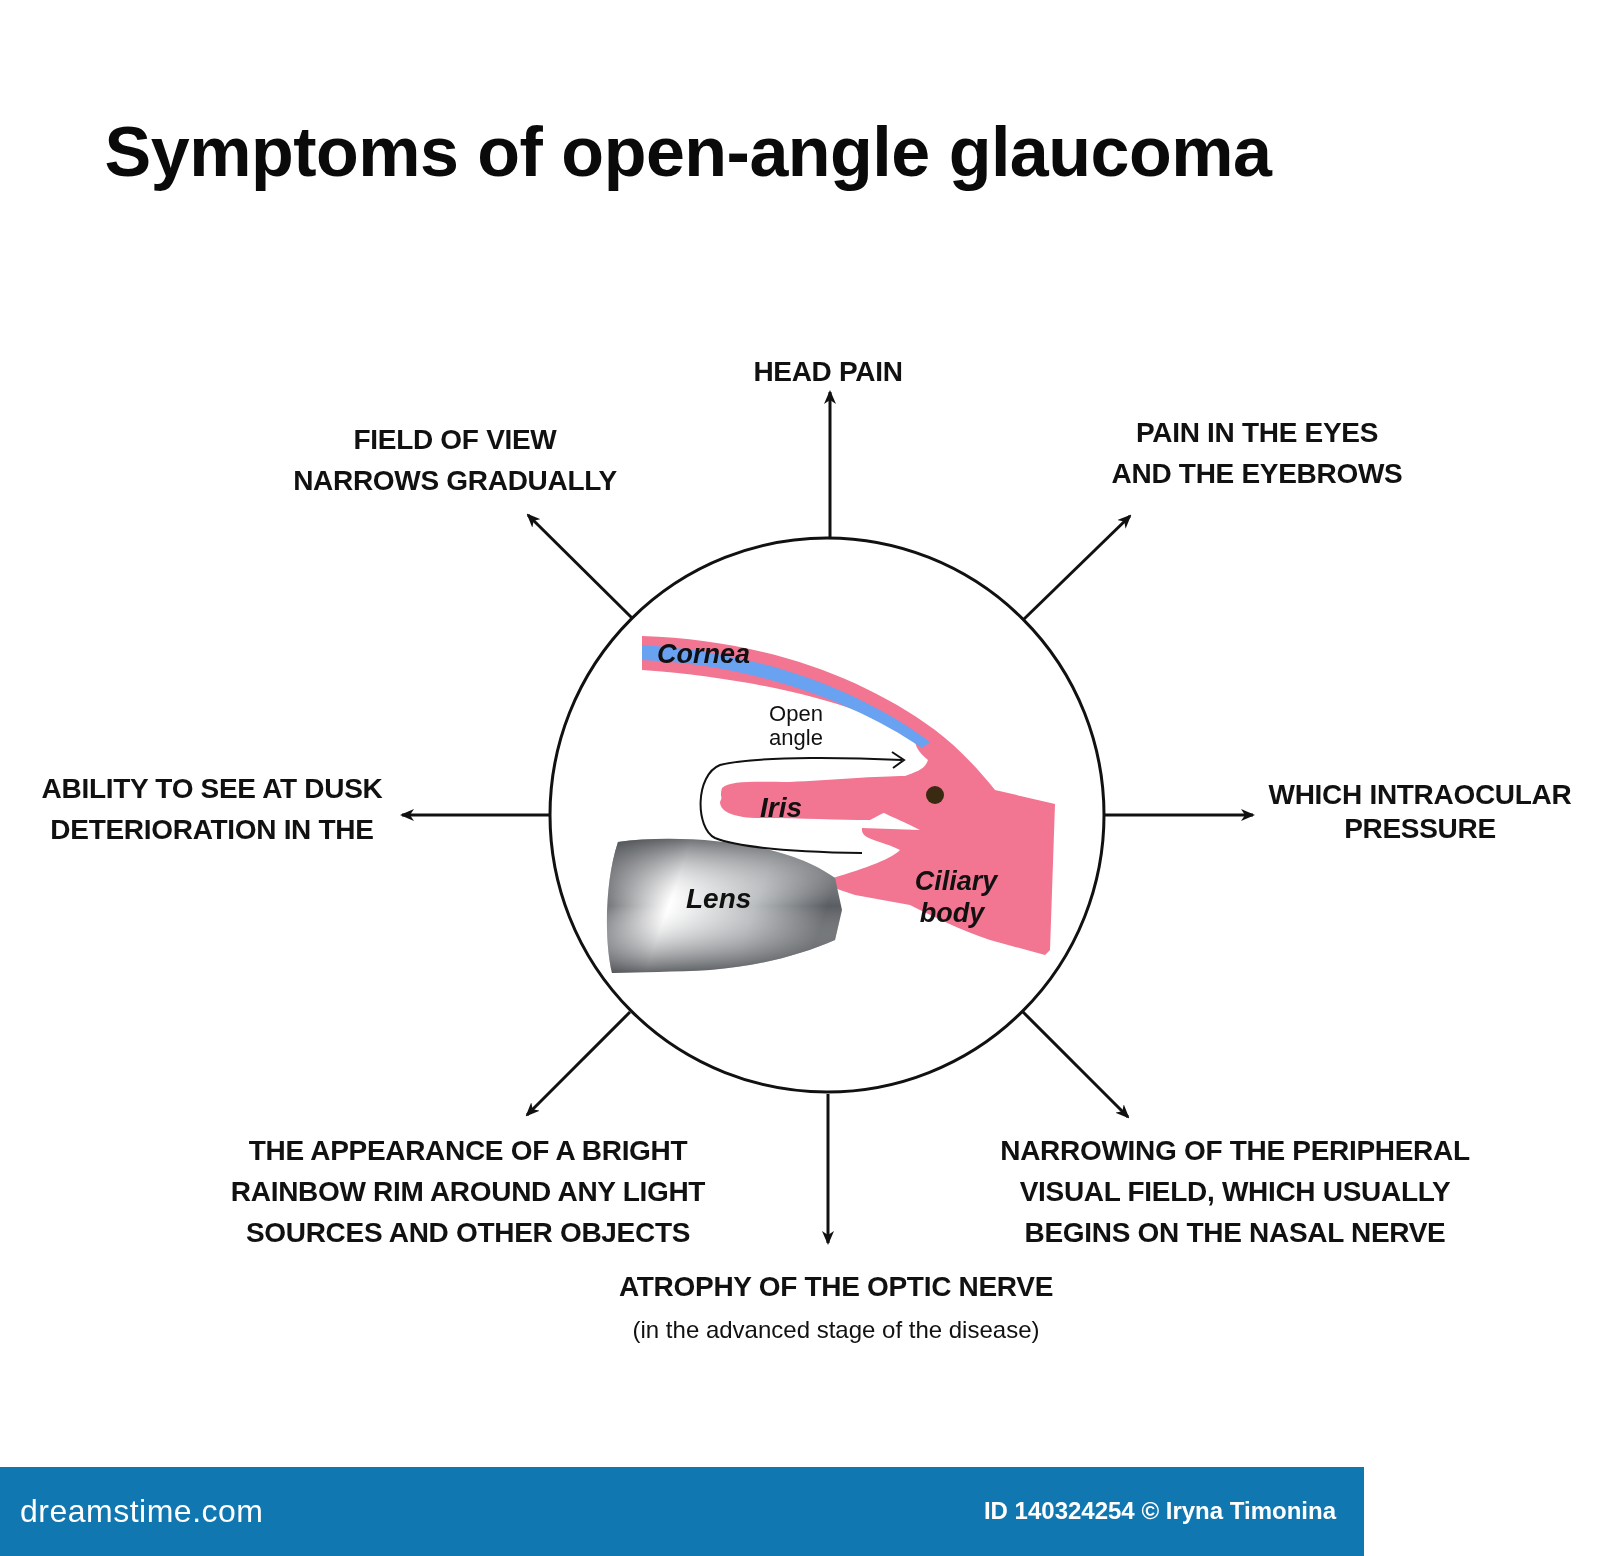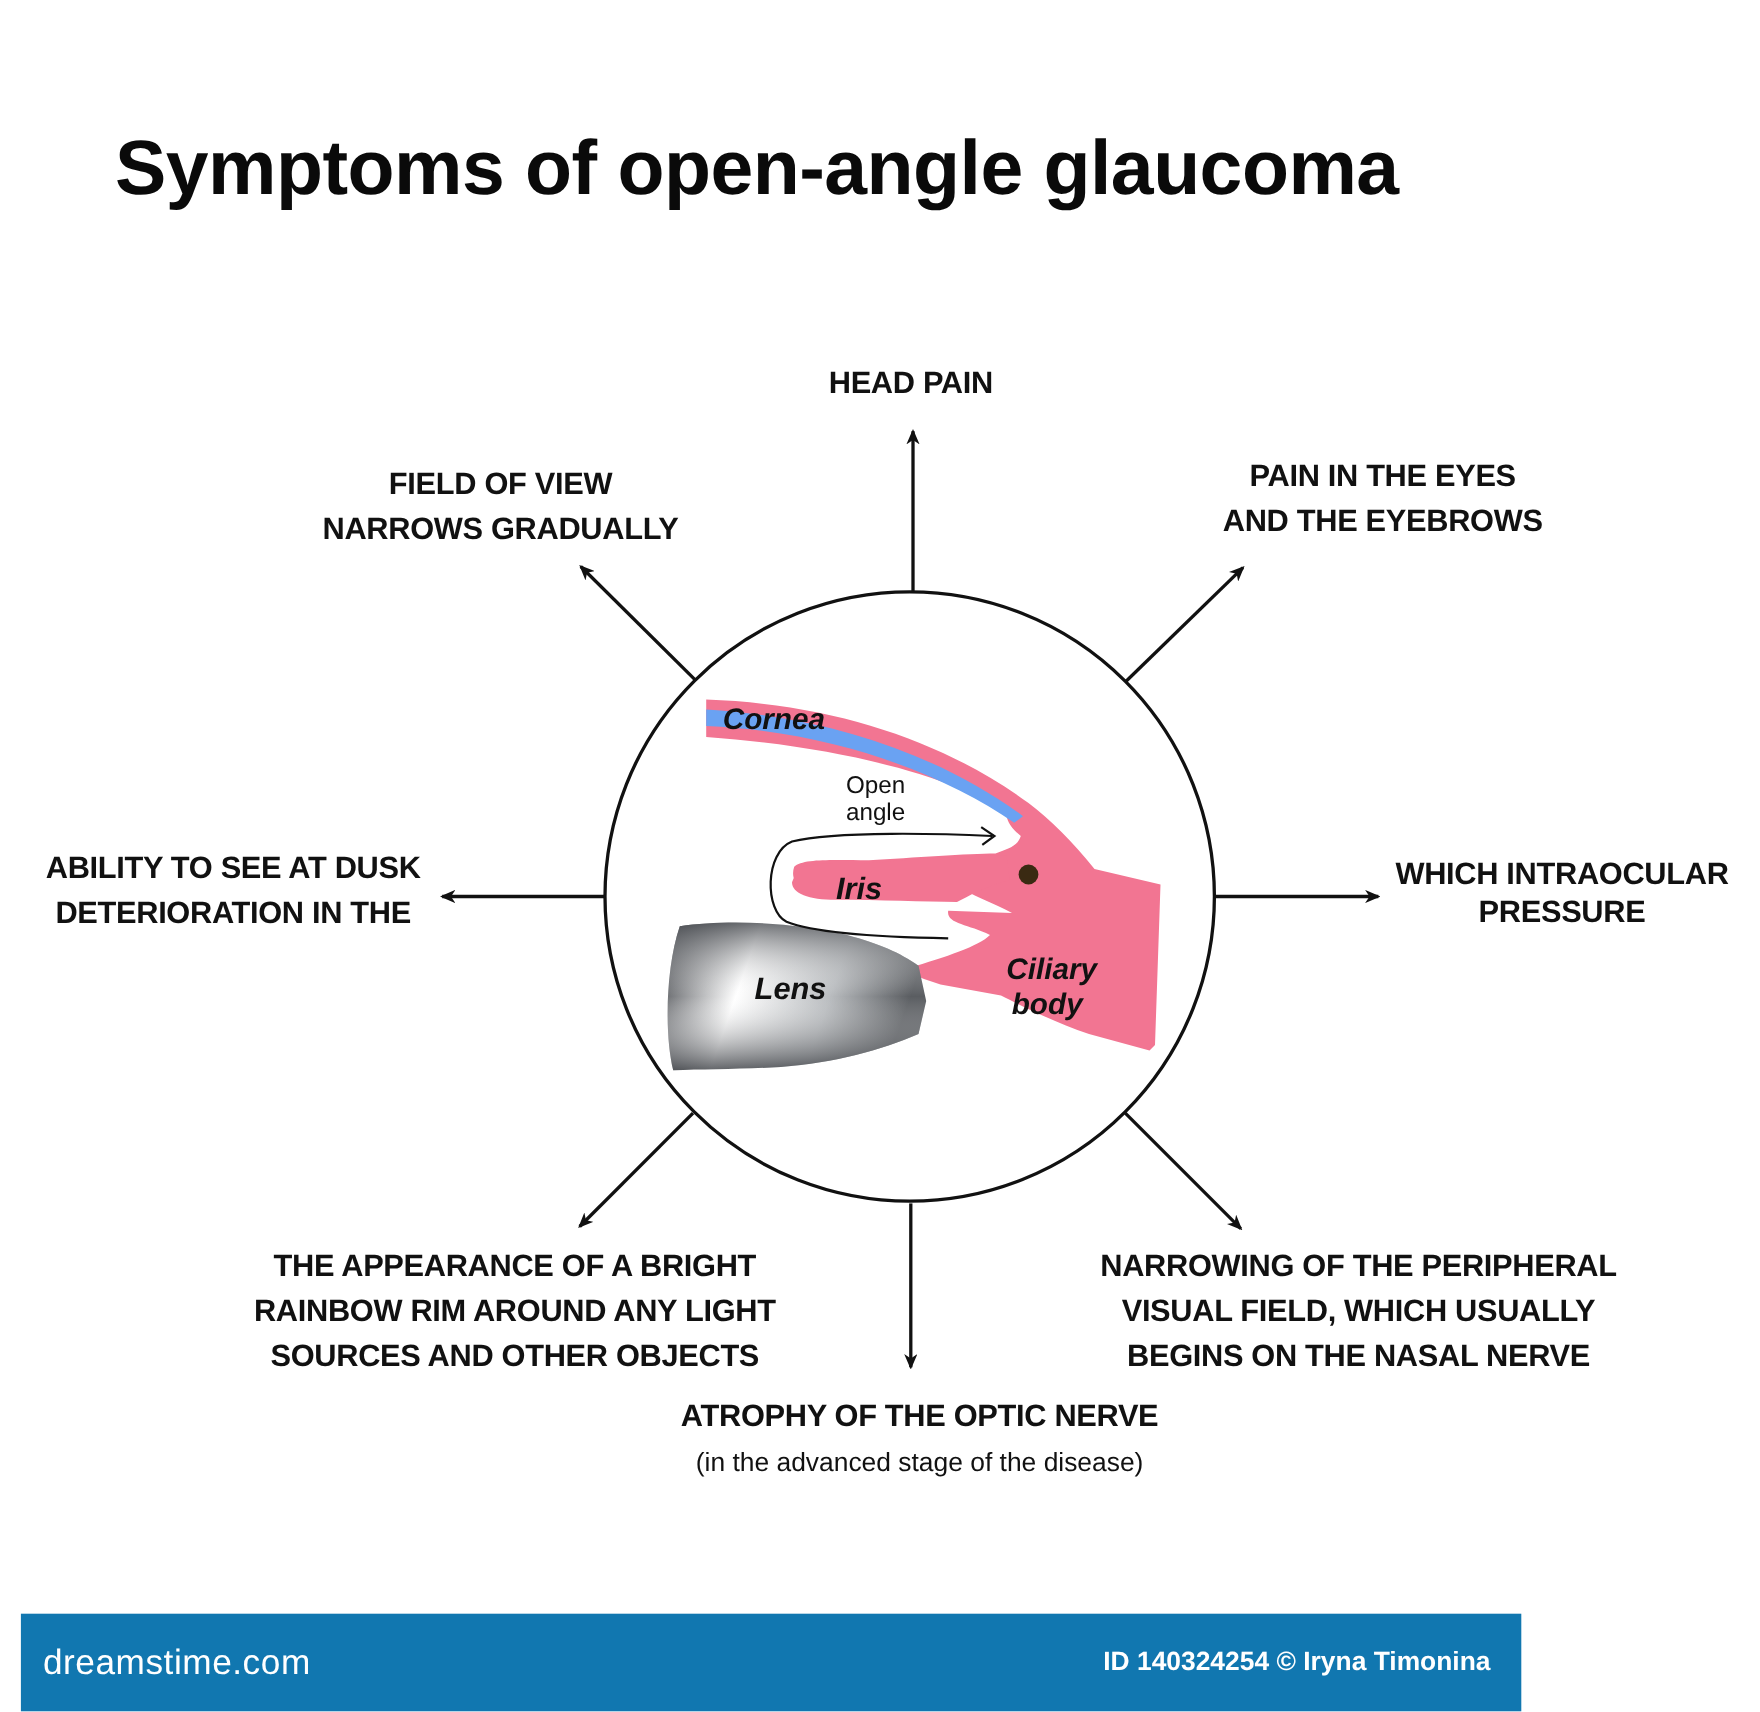--- a/index.html
+++ b/index.html
@@ -2,21 +2,21 @@
 <html><head>
 <meta charset="utf-8">
 <style>
   html, body { margin: 0; padding: 0; background: #ffffff; }
   body { width: 1600px; height: 1556px; position: relative; overflow: hidden; font-family: "Liberation Sans", sans-serif; color: #111; }
   .title { position: absolute; left: 0; top: 112px; width: 1376px; text-align: center; font-weight: bold; font-size: 70px; letter-spacing: -0.5px; color: #0a0a0a; }
   .label { position: absolute; font-weight: bold; font-size: 28px; line-height: 41px; text-align: center; color: #111; white-space: nowrap; transform: translateX(-50%); letter-spacing: -0.3px; }
   .label .line { display: block; }
   .sub { position: absolute; font-size: 24px; text-align: center; color: #111; transform: translateX(-50%); white-space: nowrap; }
   svg.diagram { position: absolute; left: 0; top: 0; }
-  .footer { position: absolute; left: 0; top: 1467px; width: 1364px; height: 89px; background: #1177b0; margin-left: 19px; }
+  .footer { position: absolute; left: 0; top: 1467px; width: 1364px; height: 89px; background: #1177b0; }
   .footer-logo { position: absolute; left: 20px; top: 26px; font-size: 32px; color: #ffffff; letter-spacing: 0.5px; }
   .footer-credit { position: absolute; right: 28px; top: 30px; font-size: 24px; font-weight: bold; color: #ffffff; }
   .anat { font-family: "Liberation Sans", sans-serif; font-weight: bold; font-style: italic; fill: #111; }
   .anat-plain { font-family: "Liberation Sans", sans-serif; fill: #111; }
 </style>
 </head>
 <body>
 
 <div class="title">Symptoms of open-angle glaucoma</div>
 
@@ -68,21 +68,21 @@
     <text class="anat" x="657" y="663" font-size="27">Cornea</text>
     <text class="anat-plain" x="796" y="721" font-size="22" text-anchor="middle">Open</text>
     <text class="anat-plain" x="796" y="745" font-size="22" text-anchor="middle">angle</text>
     <text class="anat" x="760" y="817" font-size="28">Iris</text>
     <text class="anat" x="686" y="908" font-size="28">Lens</text>
     <text class="anat" x="956" y="890" font-size="27" text-anchor="middle">Ciliary</text>
     <text class="anat" x="952" y="922" font-size="27" text-anchor="middle">body</text>
   </g>
 </svg>
 
-<div class="label" style="left:828px; top:327px;">
+<div class="label" style="left:828px; top:351px;">
   <span class="line">HEAD PAIN</span>
 </div>
 
 <div class="label" style="left:1257px; top:412px;">
   <span class="line">PAIN IN THE EYES</span>
   <span class="line">AND THE EYEBROWS</span>
 </div>
 
 <div class="label" style="left:1420px; top:778px; line-height:34px;">
   <span class="line">WHICH INTRAOCULAR</span>

